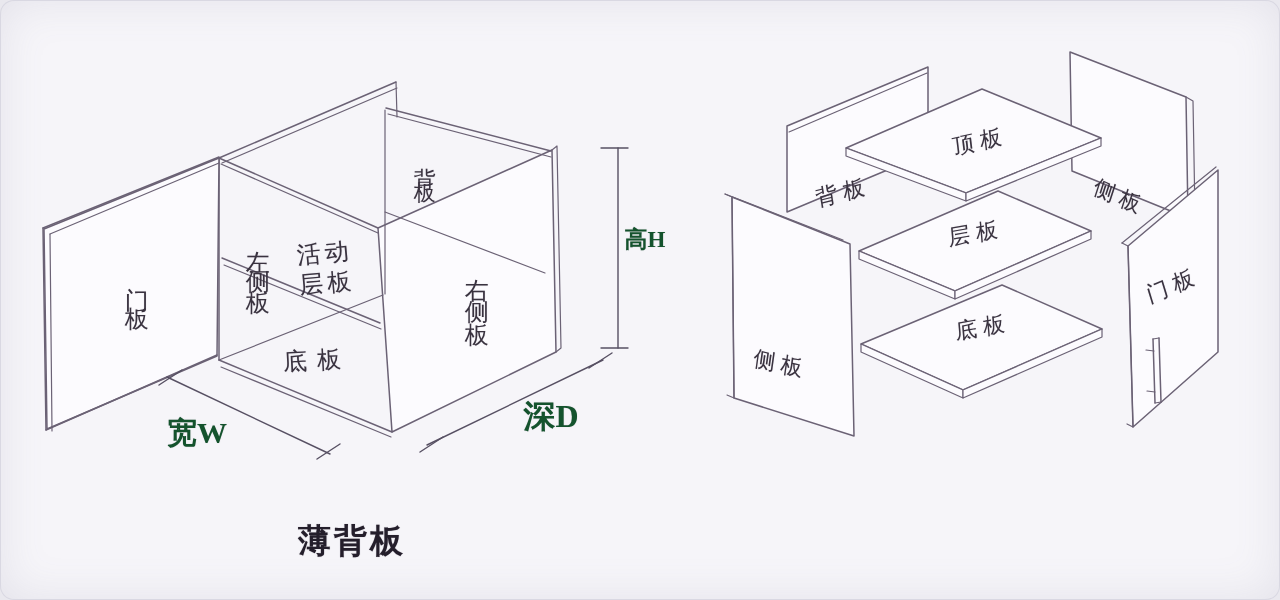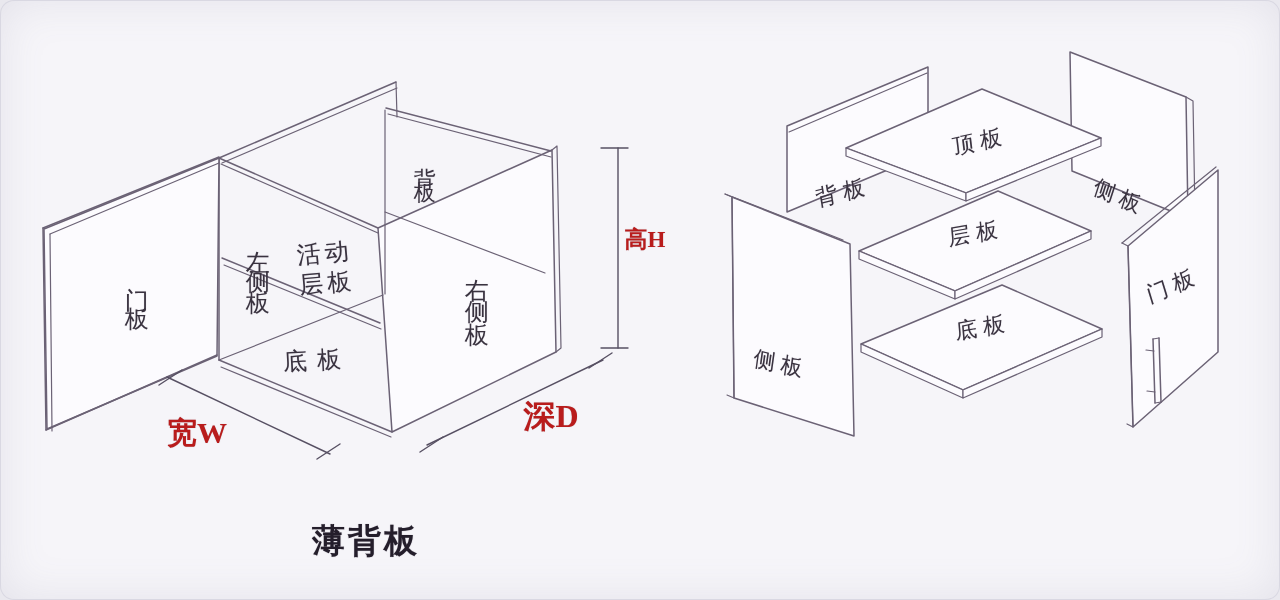--- a/index.html
+++ b/index.html
@@ -14,21 +14,21 @@
   .ln{fill:none;stroke:#6b6275;stroke-width:1.5;stroke-linecap:round;stroke-linejoin:round;}
   .fillp{fill:#fcfbfe;stroke:#6b6275;stroke-width:1.5;stroke-linejoin:round;}
   .thin{stroke-width:1.2;}
   .dim{fill:none;stroke:#575063;stroke-width:1.4;stroke-linecap:round;}
   .lbl{
     position:absolute;transform:translate(-50%,-50%);
     color:#39323f;white-space:pre;line-height:1.15;
     text-shadow:0 0 1px rgba(60,50,70,.25);
   }
   .v{writing-mode:vertical-rl;text-orientation:upright;white-space:normal;}
-  .dimlbl{font-weight:bold;color:#b91c1c;}
+  .dimlbl{font-weight:bold;color:#14532d;}
   .caption{
     position:absolute;transform:translate(-50%,-50%);
     font-weight:bold;color:#241e2b;font-size:33px;letter-spacing:3px;
     text-shadow:0 0 1px rgba(30,20,40,.4);white-space:pre;
   }
   .wrap2{white-space:normal;text-align:center;}
 </style>
 </head>
 <body>
 
@@ -151,21 +151,21 @@
   <div class="lbl wrap2" style="left:326px;top:268px;width:58px;font-size:24px;letter-spacing:4px;line-height:30px;transform:translate(-50%,-50%) rotate(-5deg);">活动层板</div>
 
   <div class="lbl" style="left:317px;top:361px;font-size:24px;letter-spacing:10px;transform:translate(-50%,-50%) rotate(-3deg);">底板</div>
 
   <div class="lbl dimlbl" style="left:197px;top:433px;font-size:30px;">宽W</div>
 
   <div class="lbl dimlbl" style="left:551px;top:416px;font-size:32px;">深D</div>
 
   <div class="lbl dimlbl" style="left:645px;top:240px;font-size:23px;">高H</div>
 
-  <div class="caption" style="left:366px;top:541px;">薄背板</div>
+  <div class="caption" style="left:352px;top:541px;">薄背板</div>
 
   <div class="lbl" style="left:843px;top:192px;font-size:22px;letter-spacing:6px;transform:translate(-50%,-50%) rotate(-14deg) skewX(-5deg);">背板</div>
 
   <div class="lbl" style="left:980px;top:141px;font-size:22px;letter-spacing:6px;transform:translate(-50%,-50%) rotate(-12deg) skewX(-5deg);">顶板</div>
 
   <div class="lbl" style="left:1120px;top:197px;font-size:22px;letter-spacing:6px;transform:translate(-50%,-50%) rotate(24deg) skewX(6deg);">侧板</div>
 
   <div class="lbl" style="left:976px;top:233px;font-size:22px;letter-spacing:6px;transform:translate(-50%,-50%) rotate(-10deg) skewX(-5deg);">层板</div>
 
   <div class="lbl" style="left:781px;top:364px;font-size:22px;letter-spacing:6px;transform:translate(-50%,-50%) rotate(13deg) skewX(5deg);">侧板</div>

